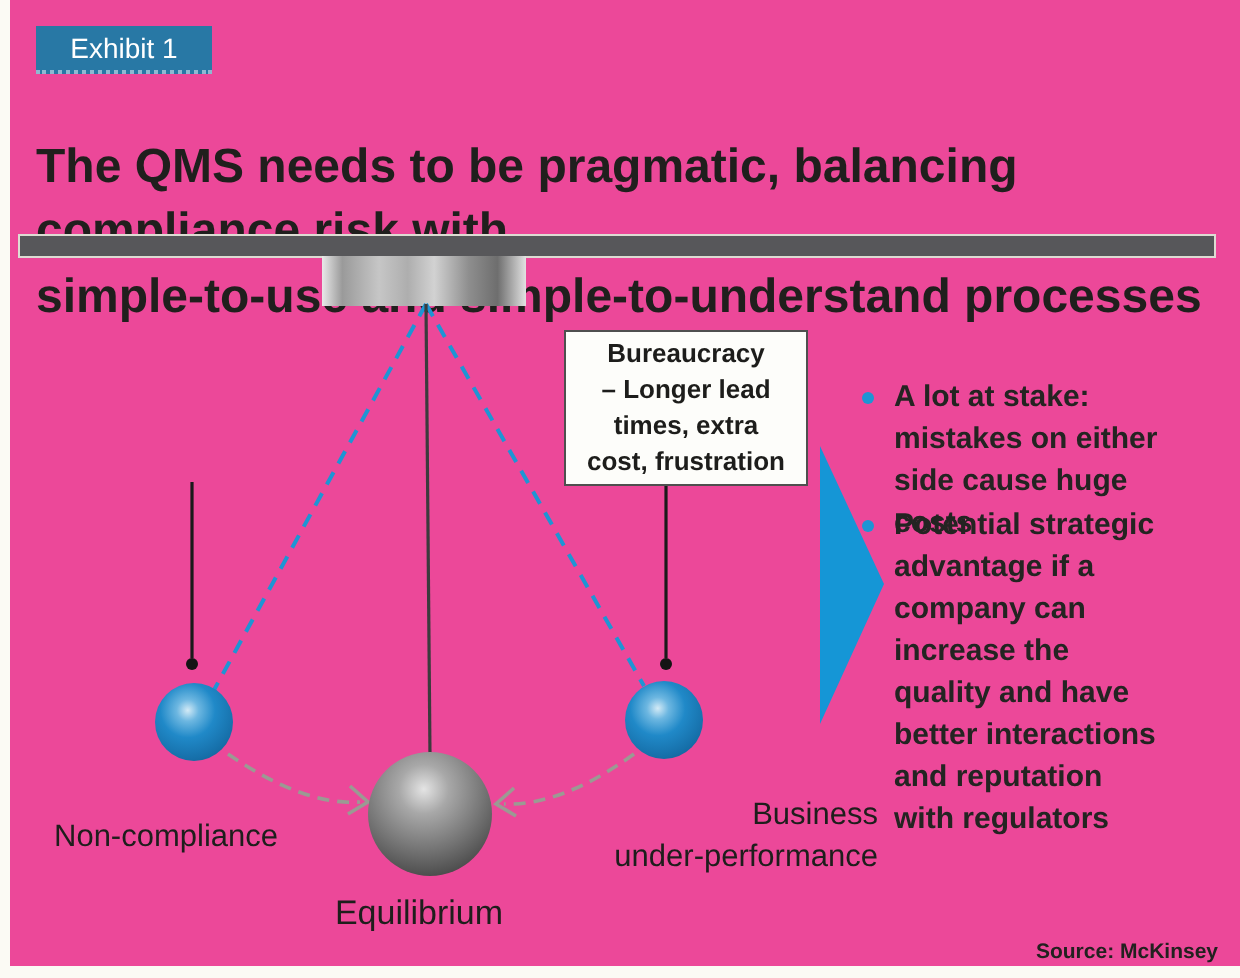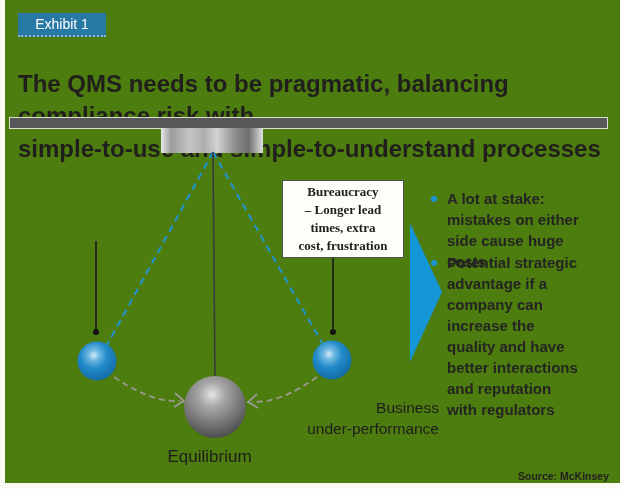--- a/index.html
+++ b/index.html
@@ -1,18 +1,18 @@
 <!DOCTYPE html>
 <html><head>
 <meta charset="utf-8">
 <style>
   html,body{margin:0;padding:0;background:#fbfaf4;}
   .canvas{
     position:relative;width:620px;height:489px;overflow:hidden;
-    background:#4d7c0f;
+    background:#ec4899;
     font-family:"Liberation Sans","DejaVu Sans",sans-serif;
     color:#21201e;
   }
   .edge-left{position:absolute;left:0;top:0;width:5px;height:100%;background:#fbfaf4;}
   .edge-bottom{position:absolute;left:0;bottom:0;width:100%;height:6px;background:#fbfaf4;}
   .preline{white-space:pre-line;}
   .badge{
     position:absolute;left:18px;top:13px;width:88px;height:22px;
     background:#2878a5;color:#ffffff;font-size:14px;line-height:22px;
     text-align:center;border-bottom:2px dotted #8fb9d2;
@@ -30,21 +30,21 @@
     background:linear-gradient(90deg,#e9e9e9 0%,#9a9a9a 10%,#c6c6c6 28%,
       #aeaeae 42%,#d2d2d2 55%,#8e8e8e 72%,#6e6e6e 86%,#e2e2e2 100%);
   }
   .overlay{position:absolute;left:0;top:0;width:620px;height:489px;}
   .box{
     position:absolute;background:#fdfdfa;border:1.5px solid #4f4f4f;
     display:flex;align-items:center;justify-content:center;text-align:center;
     font-size:13px;font-weight:bold;line-height:1.38;color:#1d1d1b;
   }
   .box-left{left:42px;top:163px;width:108px;height:77px;}
-  .box-right{left:282px;top:180px;width:120px;height:76px;font-family:Liberation Serif, serif;}
+  .box-right{left:282px;top:165px;width:120px;height:76px;}
   .bullet{position:absolute;left:431px;width:180px;display:flex;gap:10px;}
   .bullet-1{top:172px;margin-top:16px;}
   .bullet-2{top:252px;}
   .bdot{flex:none;width:6px;height:6px;border-radius:50%;background:#1e95d4;margin-top:8px;}
   .btext{font-size:15px;font-weight:bold;line-height:21px;color:#242422;}
   .lbl{position:absolute;font-size:15.5px;color:#1e1e1c;line-height:1.35;}
   .lbl-left{left:27px;top:409px;}
   .lbl-right{left:293px;top:398px;width:146px;text-align:right;}
   .lbl-center{left:147px;top:446px;width:125px;text-align:center;font-size:17px;}
   .source{position:absolute;right:11px;top:470px;font-size:10.5px;font-weight:bold;color:#22211f;}
@@ -119,18 +119,19 @@
     <span class="btext preline">Potential strategic
 advantage if a
 company can
 increase the
 quality and have
 better interactions
 and reputation
 with regulators</span>
   </div>
 
+  <div class="lbl lbl-left">Non-compliance</div>
   <div class="lbl lbl-right preline">Business
 under-performance</div>
   <div class="lbl lbl-center">Equilibrium</div>
 
   <div class="source">Source: McKinsey</div>
 </div>
 
 </body></html>

